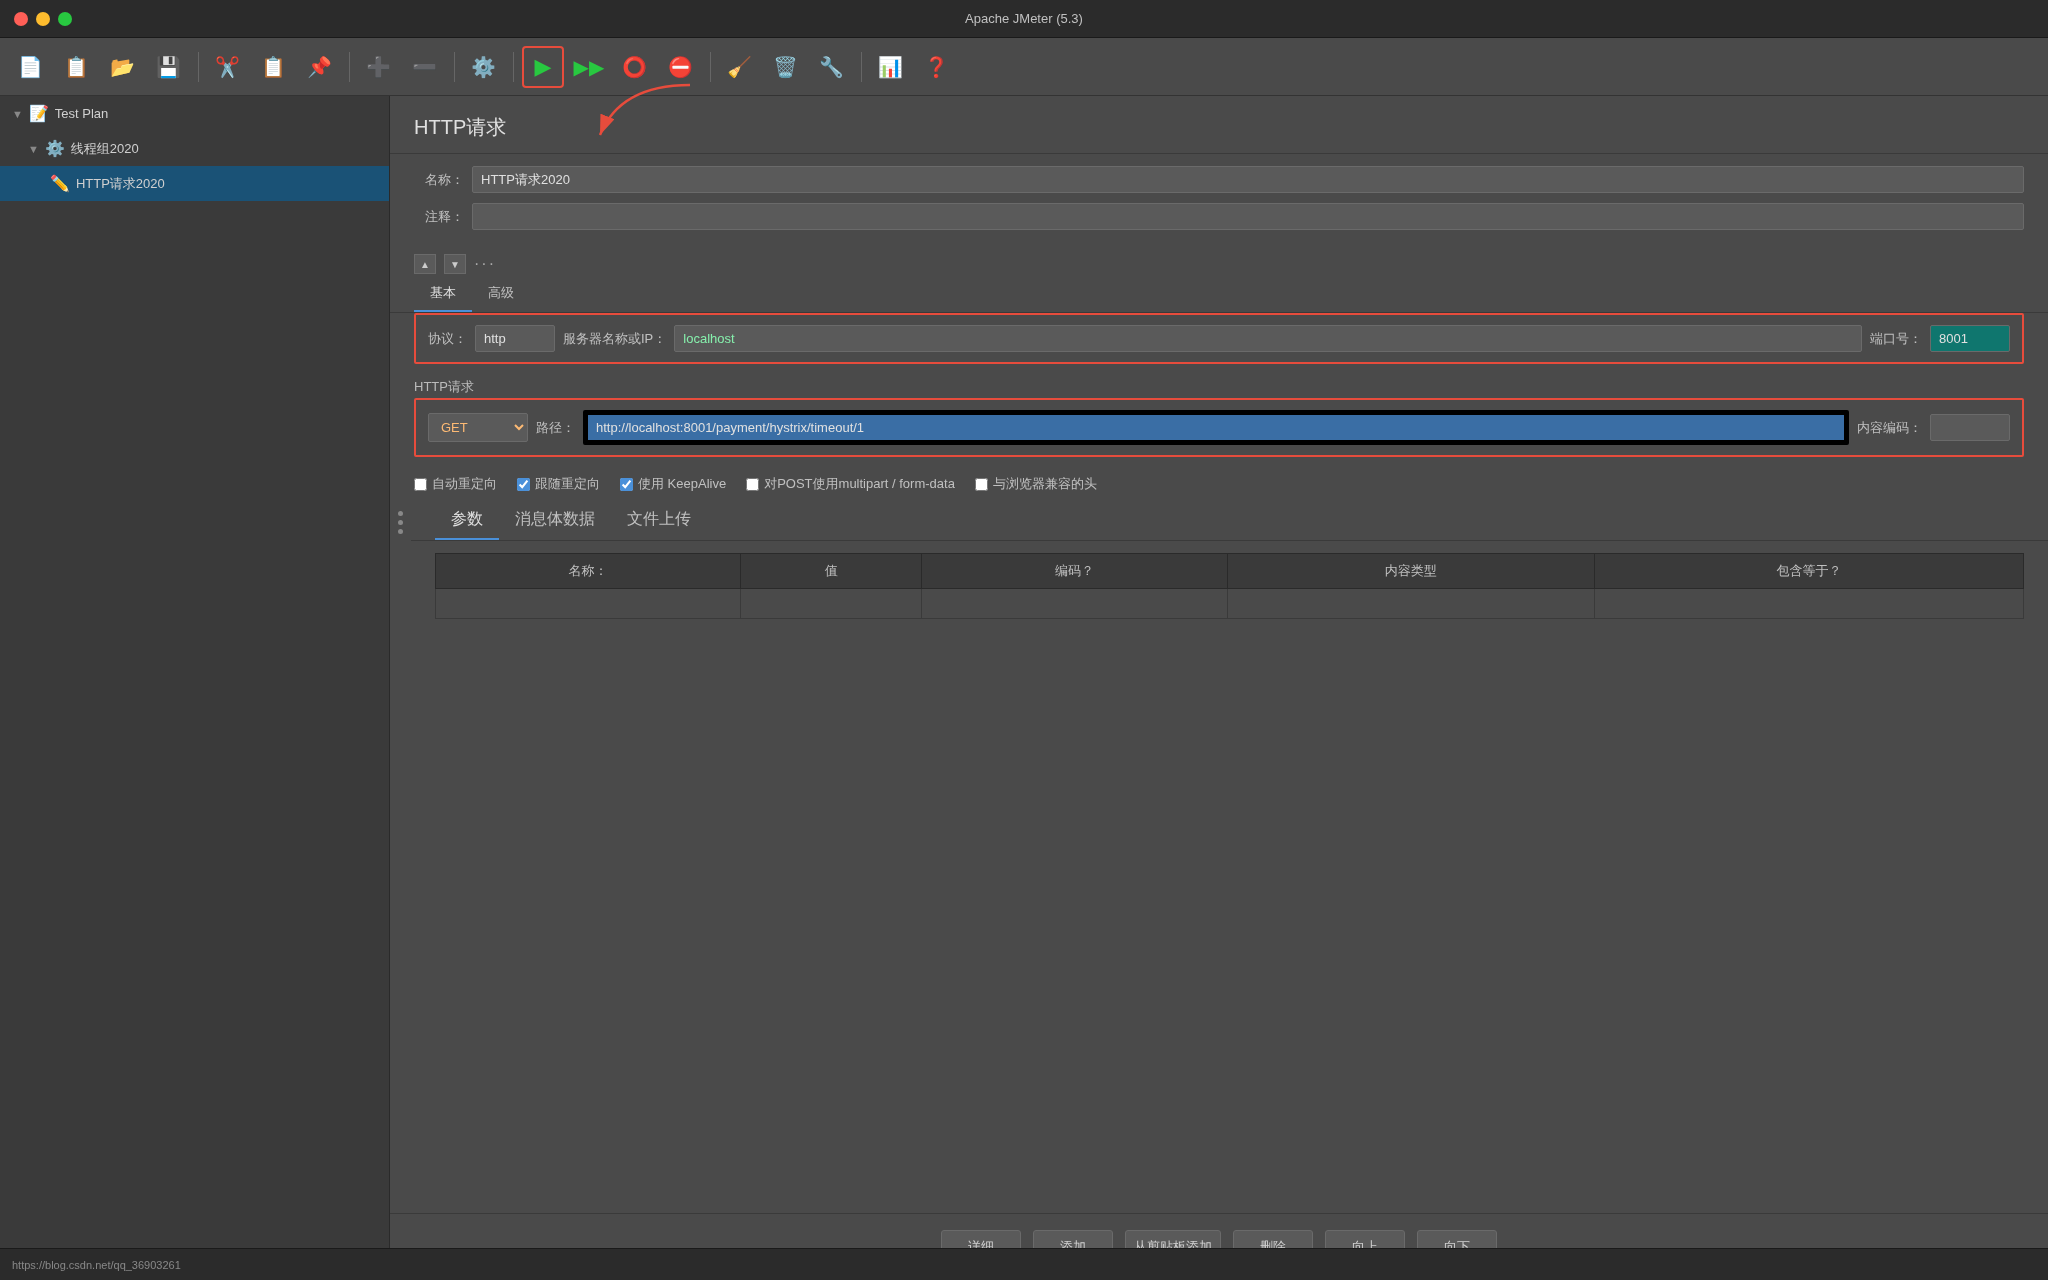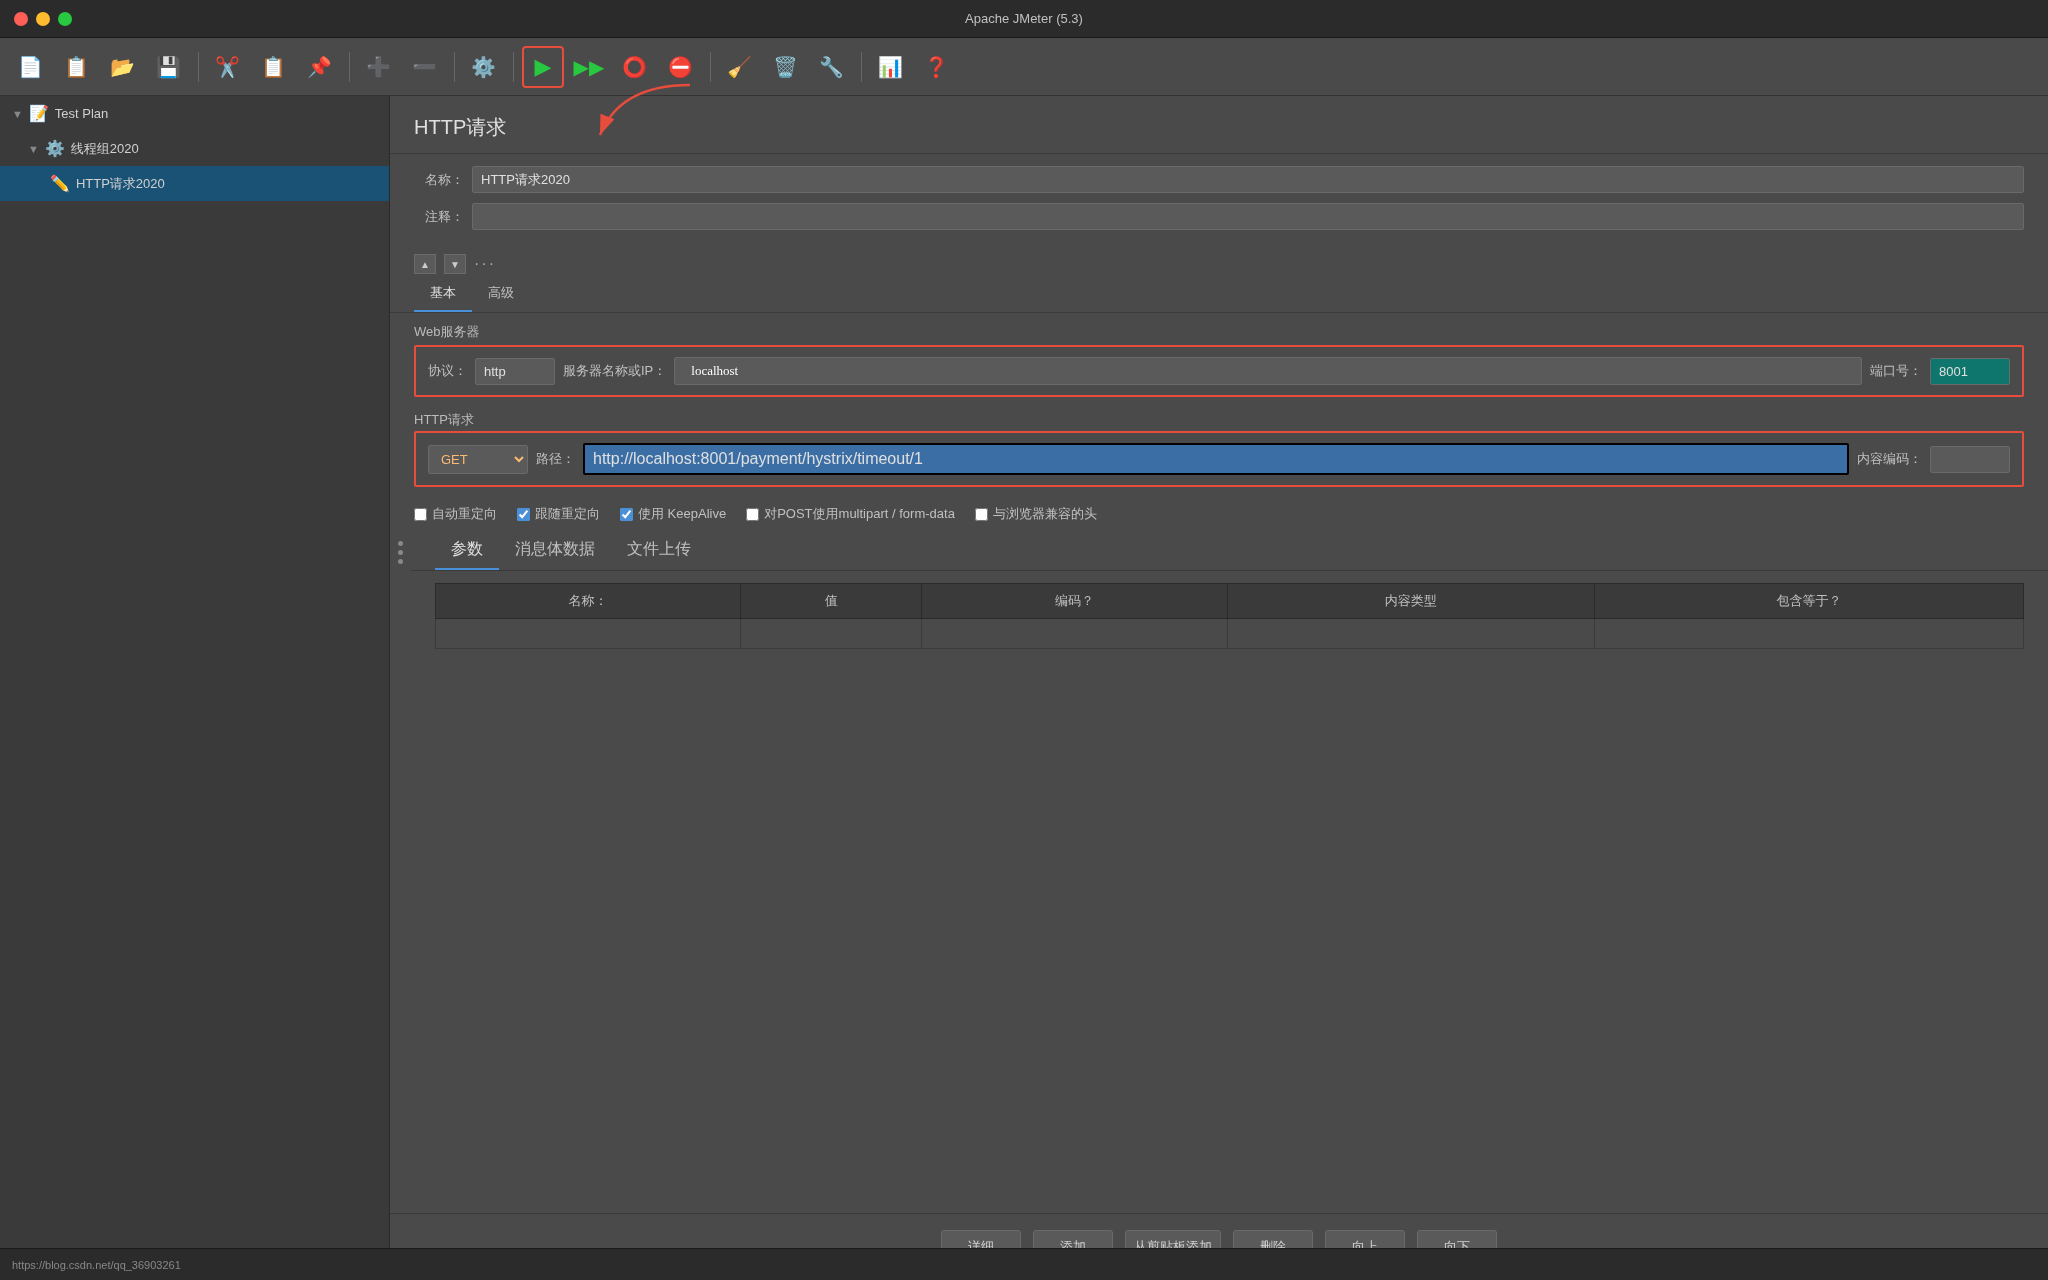--- a/index.html
+++ b/index.html
@@ -217,26 +217,25 @@
       color: #e0e0e0;
       padding: 5px 8px;
       font-size: 13px;
       border-radius: 2px;
       outline: none;
     }
     .server-input-large {
       flex: 1;
       background: #5a5a5a;
       border: 1px solid #6a6a6a;
-      color: #ffffff;
-      padding: 5px 16px;
+      color: #86efac;
+      padding: 5px 8px;
       font-size: 13px;
       border-radius: 2px;
       outline: none;
-      font-family: Liberation Serif, serif;
     }
     .port-input {
       width: 80px;
       background: #0f766e;
       border: 1px solid #6a6a6a;
       color: #e0e0e0;
       padding: 5px 8px;
       font-size: 13px;
       border-radius: 2px;
       outline: none;
@@ -261,24 +260,24 @@
       padding: 5px 8px;
       font-size: 13px;
       border-radius: 2px;
       width: 100px;
       outline: none;
       cursor: pointer;
     }
     .path-input {
       flex: 1;
       background: #3a6ea5;
-      border: 2px solid #000000;
+      border: 5px solid #000000;
       color: #e0e0e0;
       padding: 5px 8px;
-      font-size: 16px;
+      font-size: 13px;
       border-radius: 2px;
       outline: none;
     }
     .encoding-label {
       color: #c0c0c0;
       font-size: 13px;
       white-space: nowrap;
     }
     .encoding-input {
       width: 80px;
@@ -501,23 +500,20 @@
         <button class="move-btn">▲</button>
         <button class="move-btn">▼</button>
         <span class="more-dots">···</span>
       </div>
 
       <div class="tabs-bar">
         <div class="tab active">基本</div>
         <div class="tab">高级</div>
       </div>
 
-      <div style="padding: 10px 24px 4px;">
-        <span style="color:#bbb; font-size:13px;">Web服务器</span>
-      </div>
       <div class="red-border-box">
         <div class="server-row">
           <span class="server-label">协议：</span>
           <input class="server-input-small" type="text" value="http" style="">
           <span class="server-label">服务器名称或IP：</span>
           <input class="server-input-large" type="text" value="localhost" style="">
           <span class="server-label">端口号：</span>
           <input class="port-input" type="text" value="8001" style="">
         </div>
       </div>

